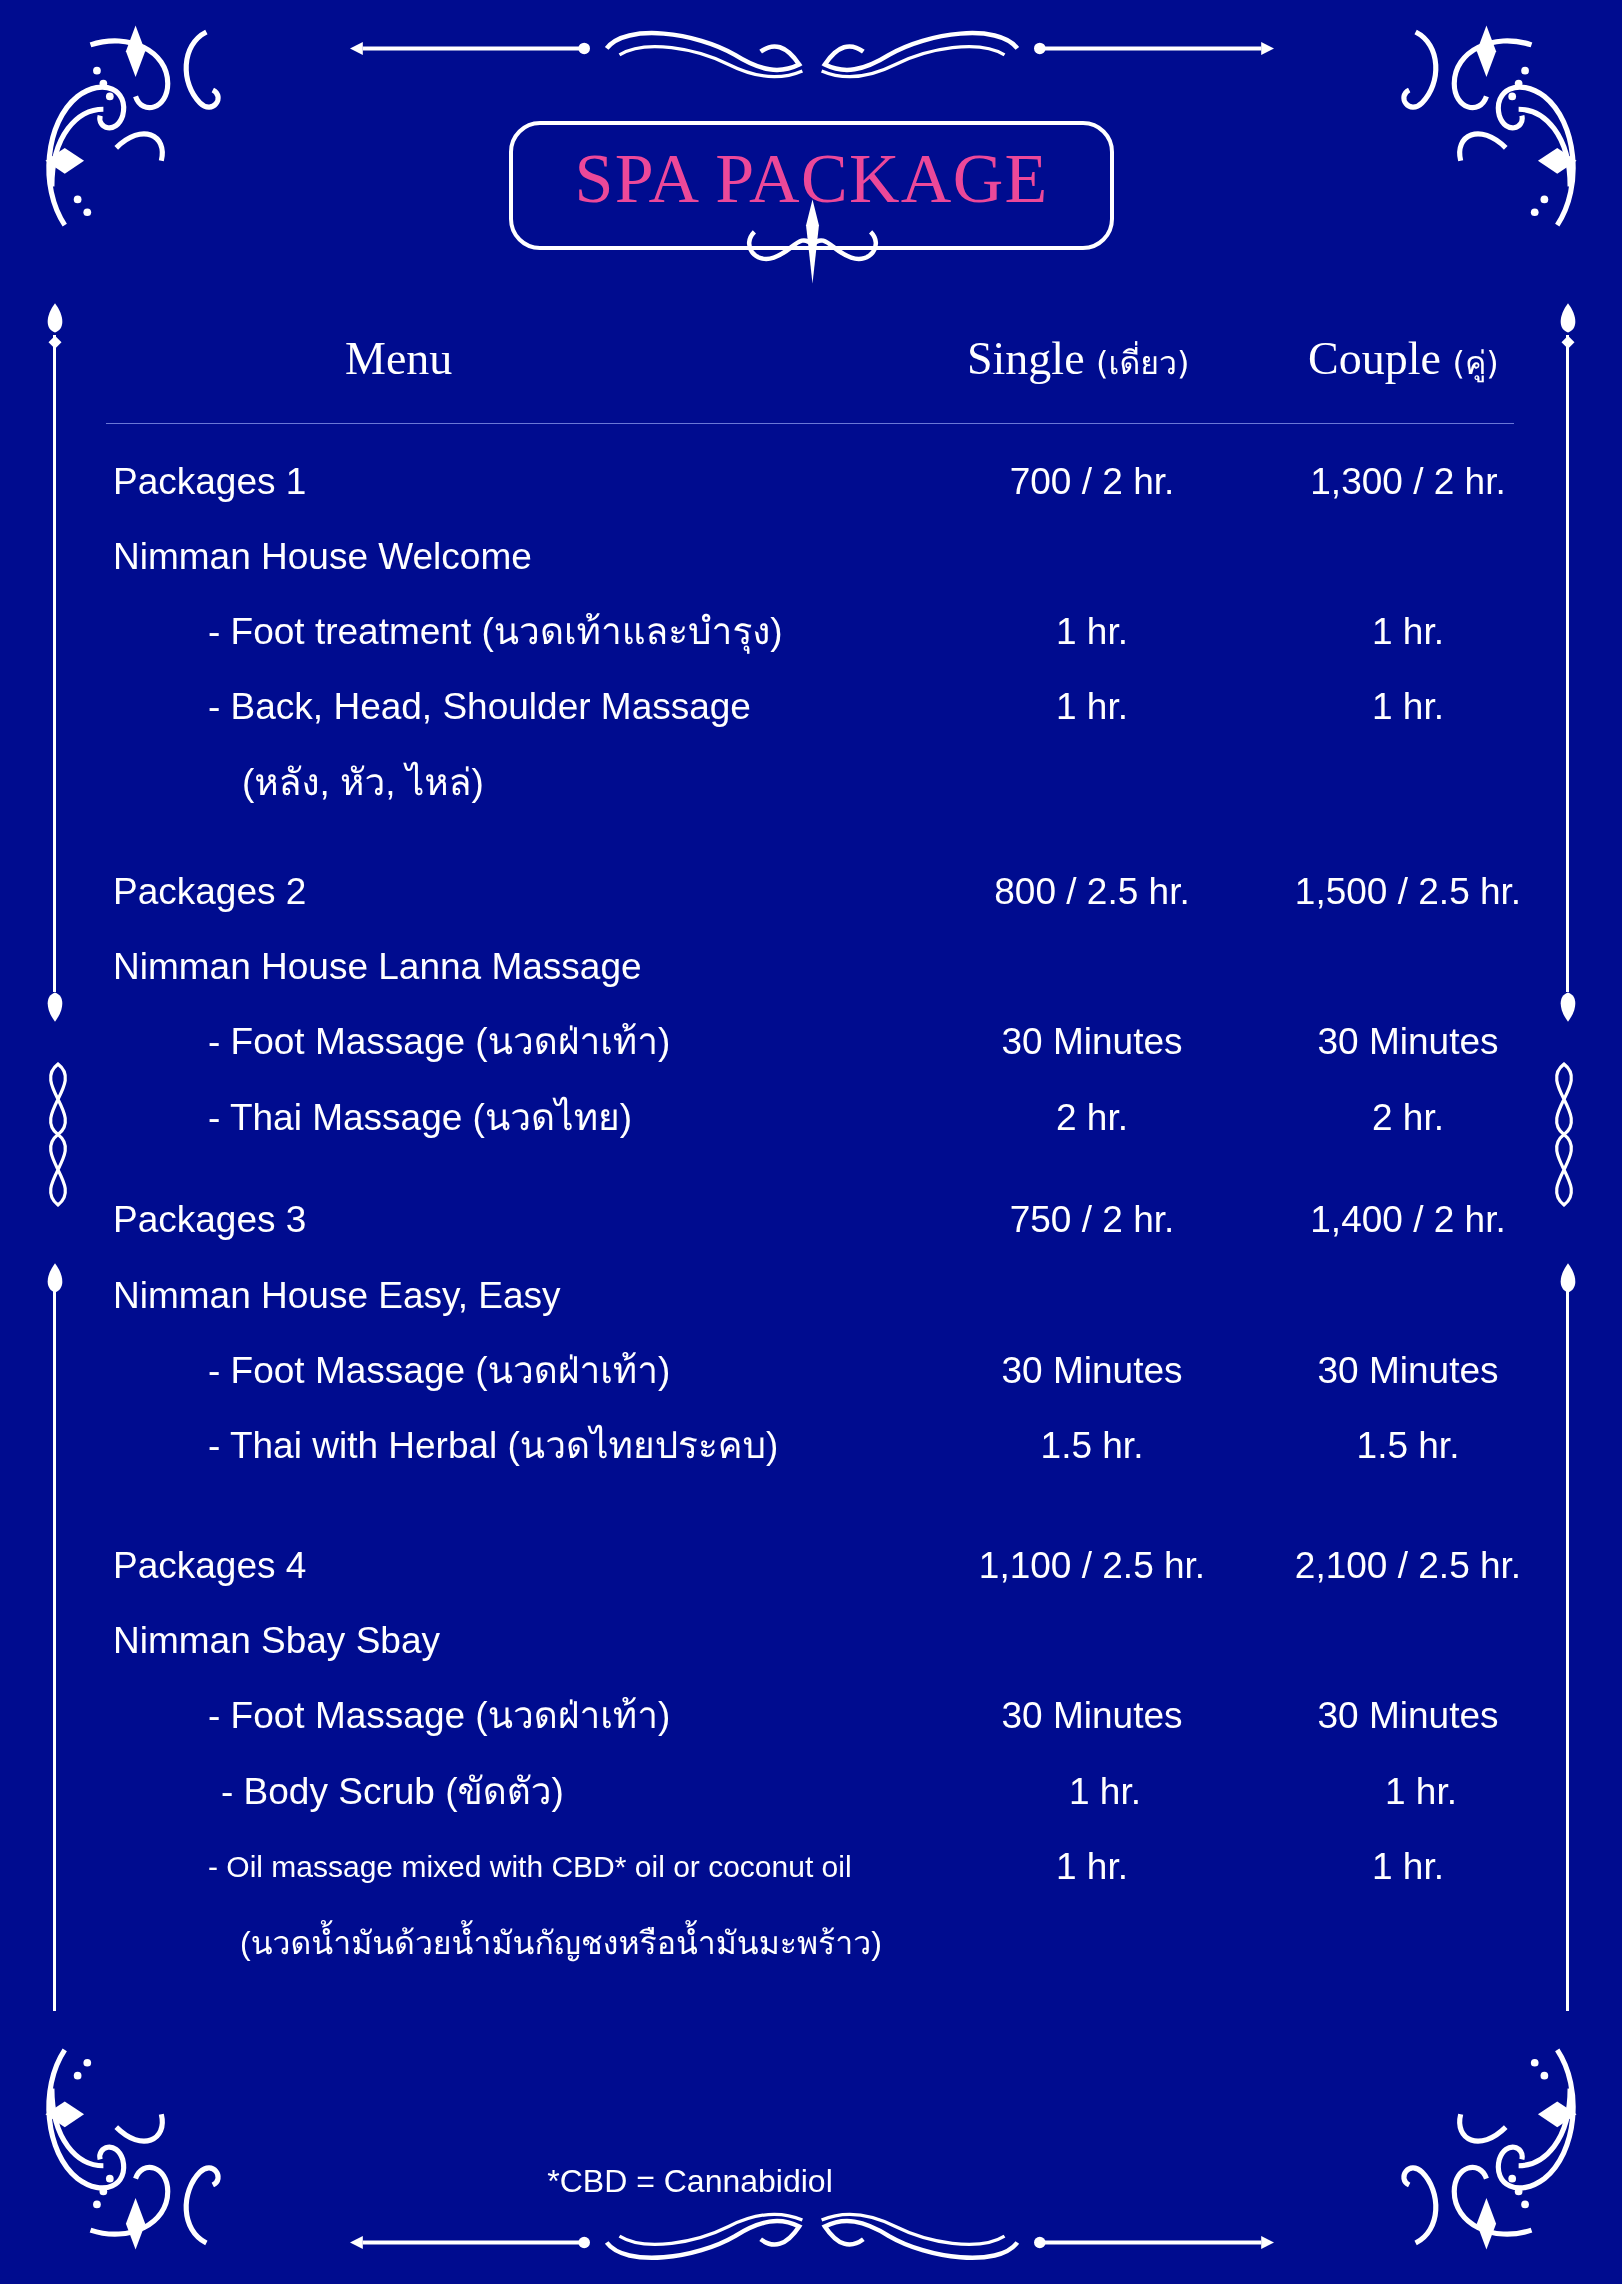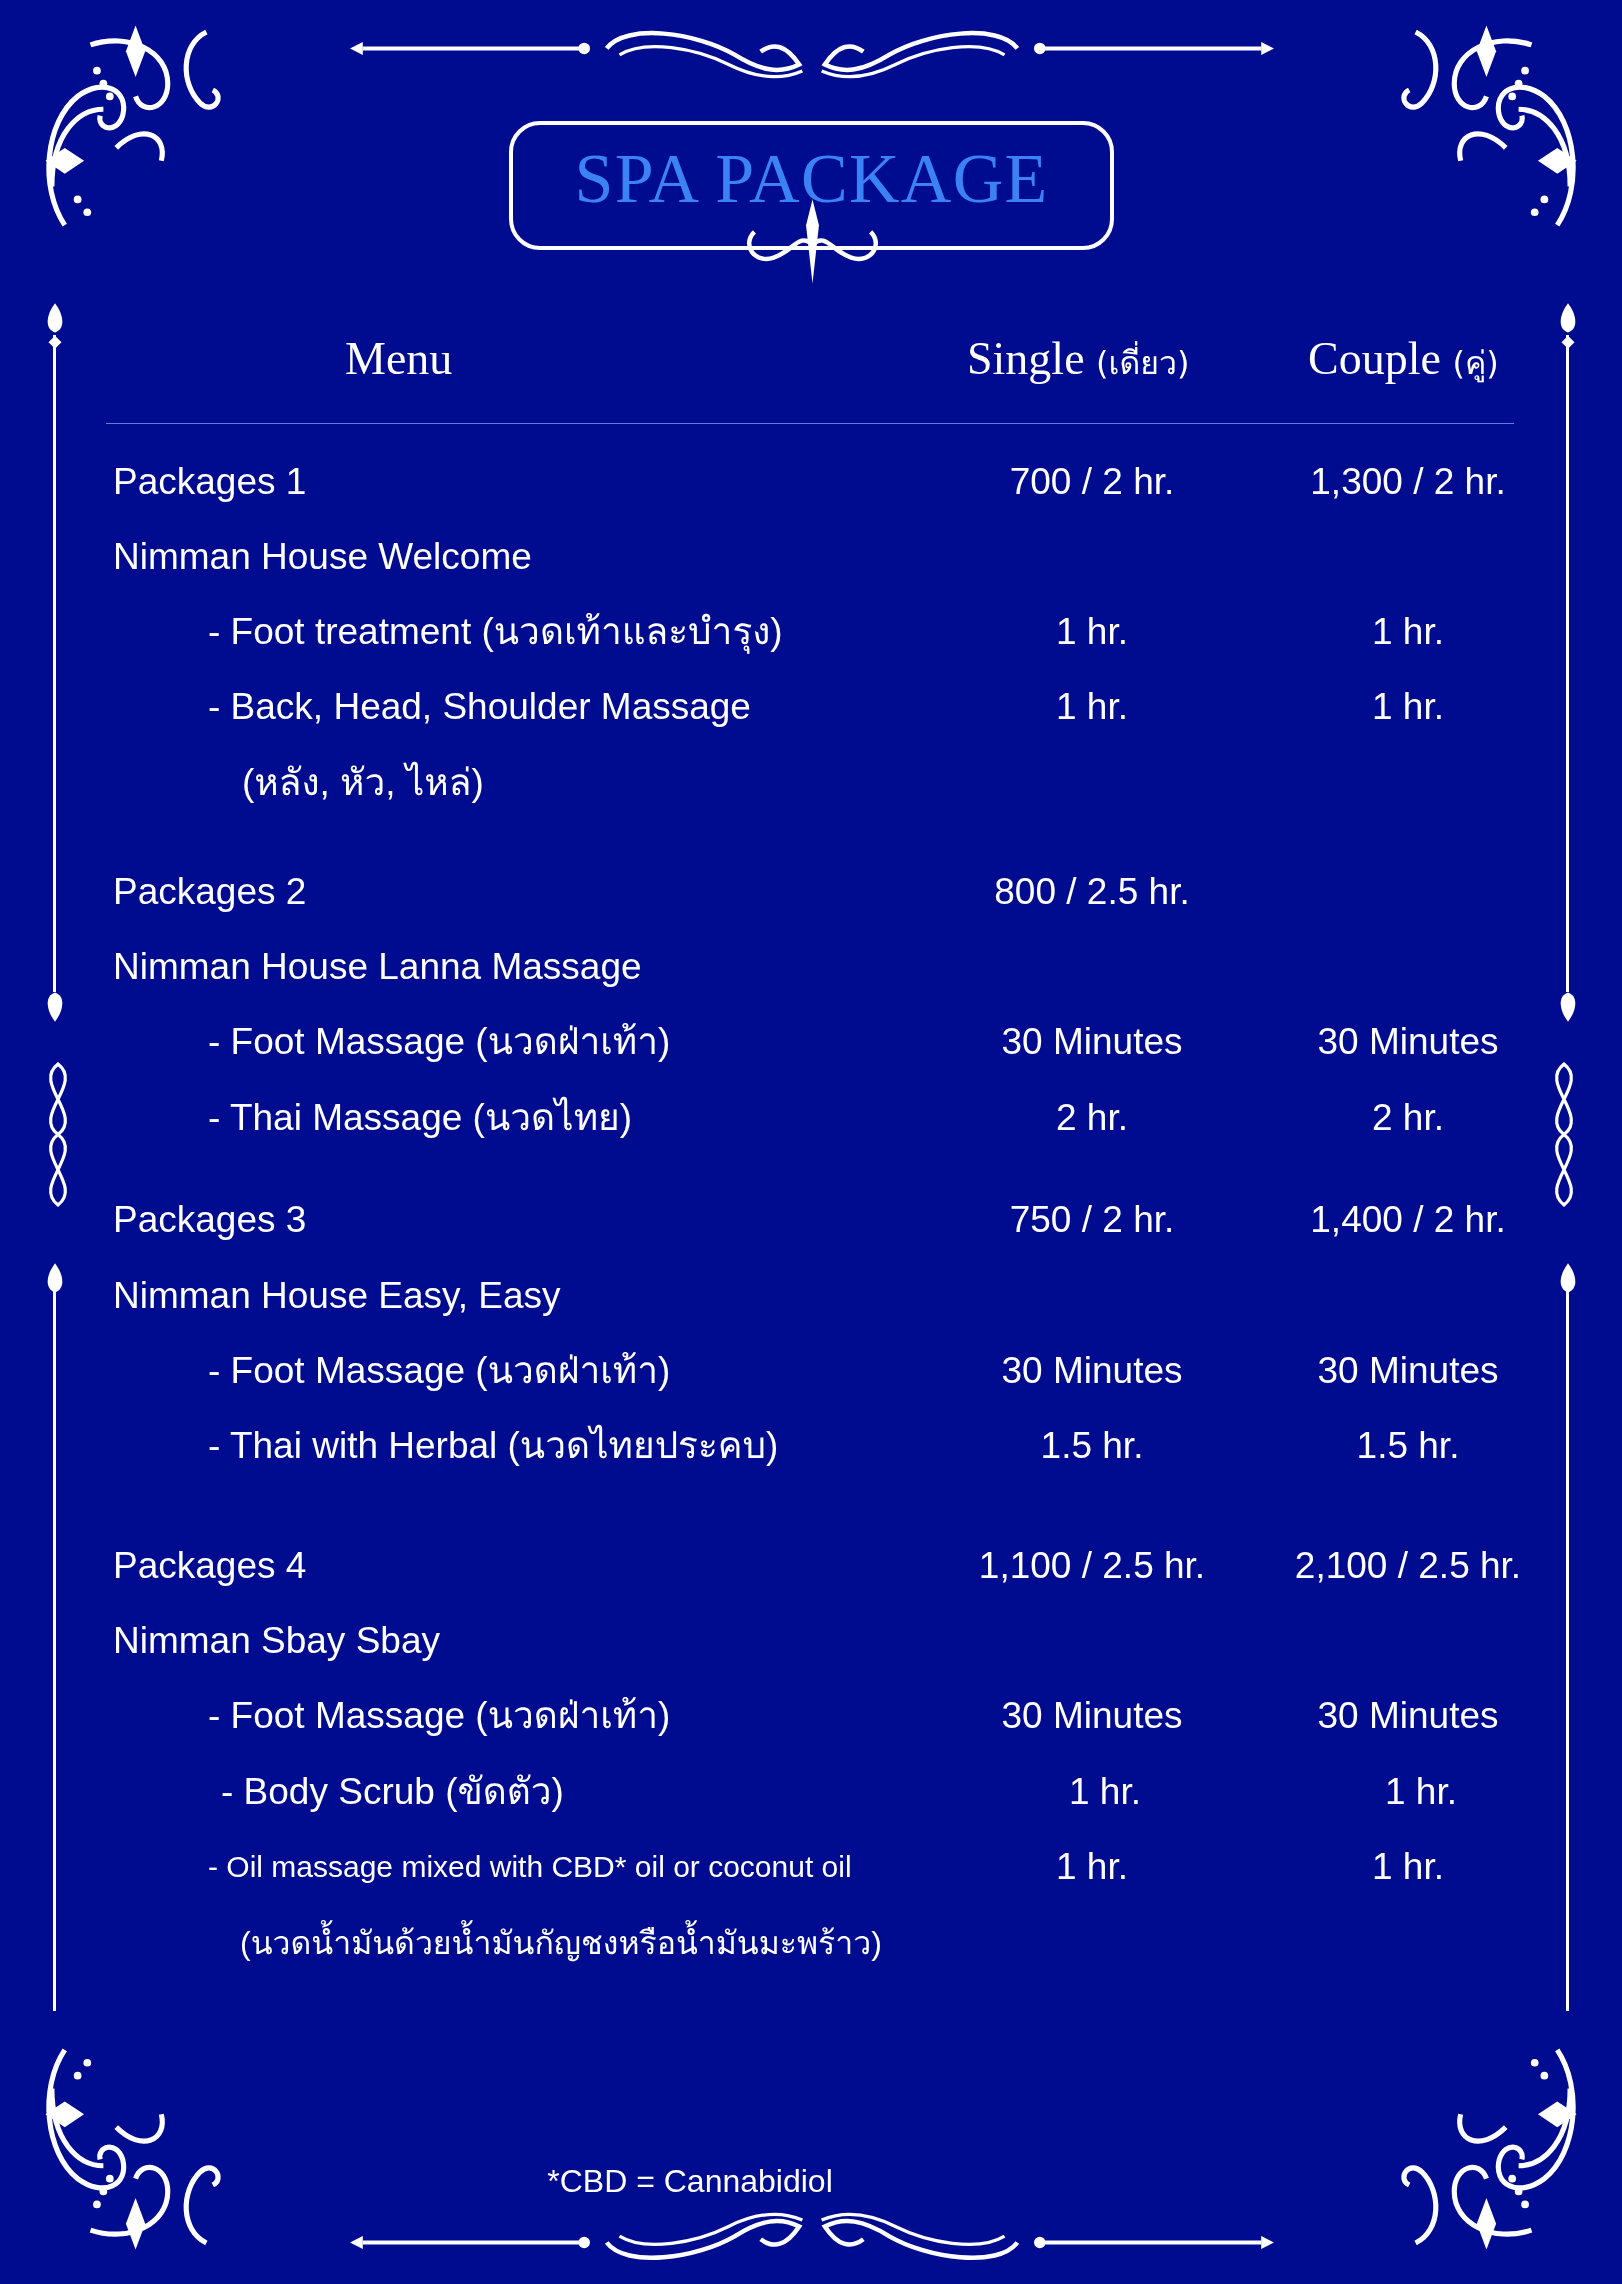--- a/index.html
+++ b/index.html
@@ -1,19 +1,19 @@
 <!DOCTYPE html>
 <html style="font-size:10.3px"><head>
 <meta charset="utf-8">
 <style>
   html,body{margin:0;padding:0;}
   body{width:1622px;height:2284px;background:#000c8f;position:relative;overflow:hidden;color:#fff;font-family:"Liberation Sans",sans-serif;}
   .abs{position:absolute;}
   .title-box{left:509px;top:121px;width:605px;height:129px;border:4.5px solid #fff;border-radius:31px;box-sizing:border-box;display:flex;align-items:center;justify-content:center;}
-  .title{font-family:"Liberation Serif",serif;font-size:70px;color:#3b82f6;letter-spacing:1.3px;margin-top:-13px;}
+  .title{font-family:"Liberation Serif",serif;font-size:70px;color:#ec4899;letter-spacing:1.3px;margin-top:-13px;}
   .hdr{font-family:"Liberation Serif",serif;font-size:46px;color:#fff;}
   .hdr small{font-family:"DejaVu Sans",sans-serif;font-size:32px;text-align:right;}
   .rule{left:106px;top:423px;width:1408px;height:1.3px;background:#6a78d6;}
   .row{position:absolute;left:0;width:1622px;height:52px;font-size:37px;line-height:52px;}
   .row .name{position:absolute;white-space:nowrap;}
   .row .single{position:absolute;left:915px;width:354px;text-align:center;}
   .row .couple{position:absolute;left:1231px;width:354px;text-align:center;}
   .vline{width:3.2px;background:#fff;}
   .footnote{left:0;width:1380px;top:2163px;text-align:center;font-size:32px;}
   svg{position:absolute;}
@@ -190,20 +190,21 @@
     <span class="single">1 hr.</span>
     <span class="couple">1 hr.</span>
   </div>
 <div class="row" style="top:757px;">
     <span class="name" style="left:242px">(หลัง, หัว, ไหล่)</span>
   </div>
 
 <div class="row" style="top:866px;">
     <span class="name" style="left:113px">Packages 2</span>
     <span class="single">800 / 2.5 hr.</span>
+    <span class="couple">1,500 / 2.5 hr.</span>
   </div>
 <div class="row" style="top:941px;">
     <span class="name" style="left:113px">Nimman House Lanna Massage</span>
   </div>
 <div class="row" style="top:1016px;">
     <span class="name" style="left:208px">- Foot Massage (นวดฝ่าเท้า)</span>
     <span class="single">30 Minutes</span>
     <span class="couple">30 Minutes</span>
   </div>
 <div class="row" style="top:1092px;">

